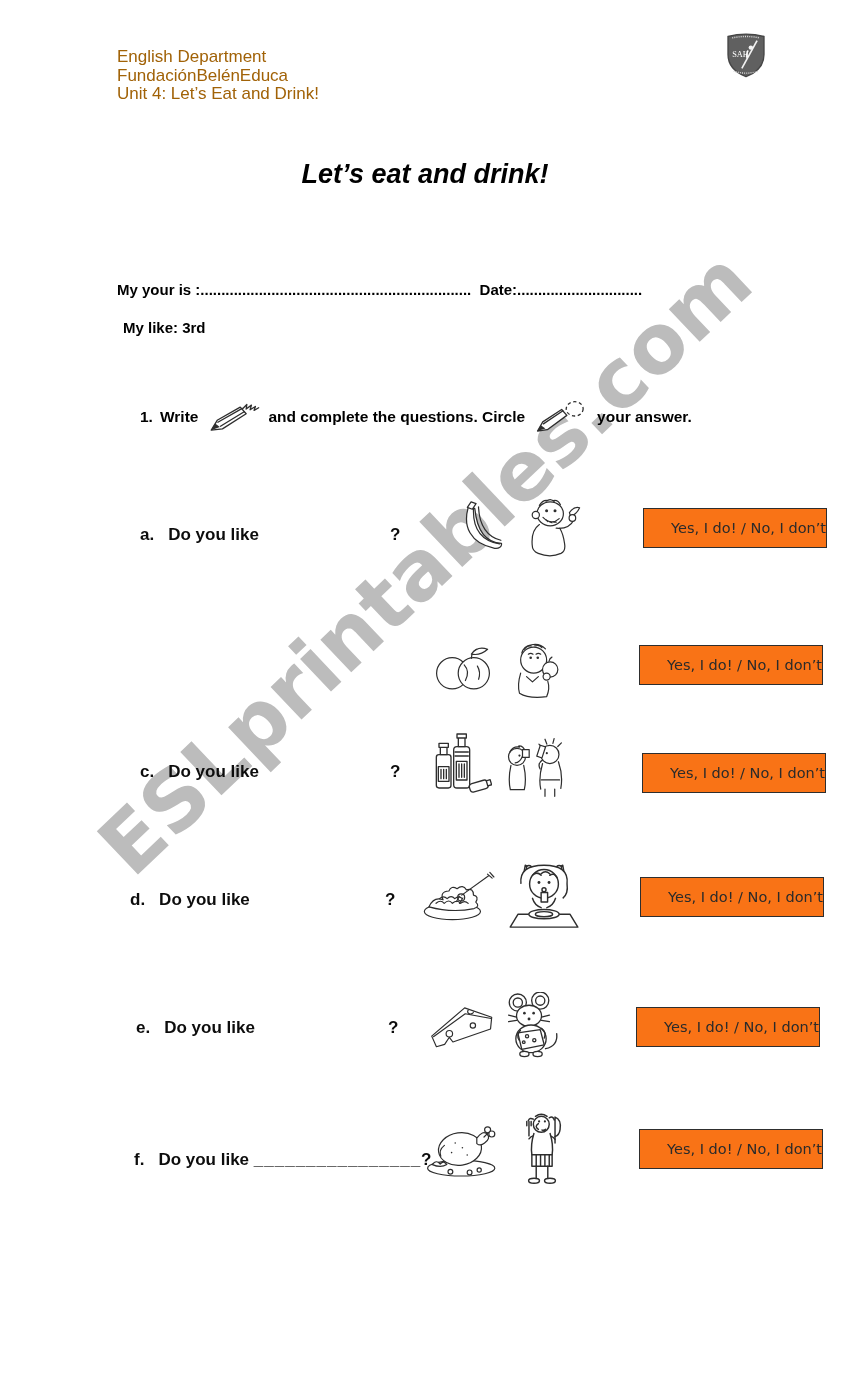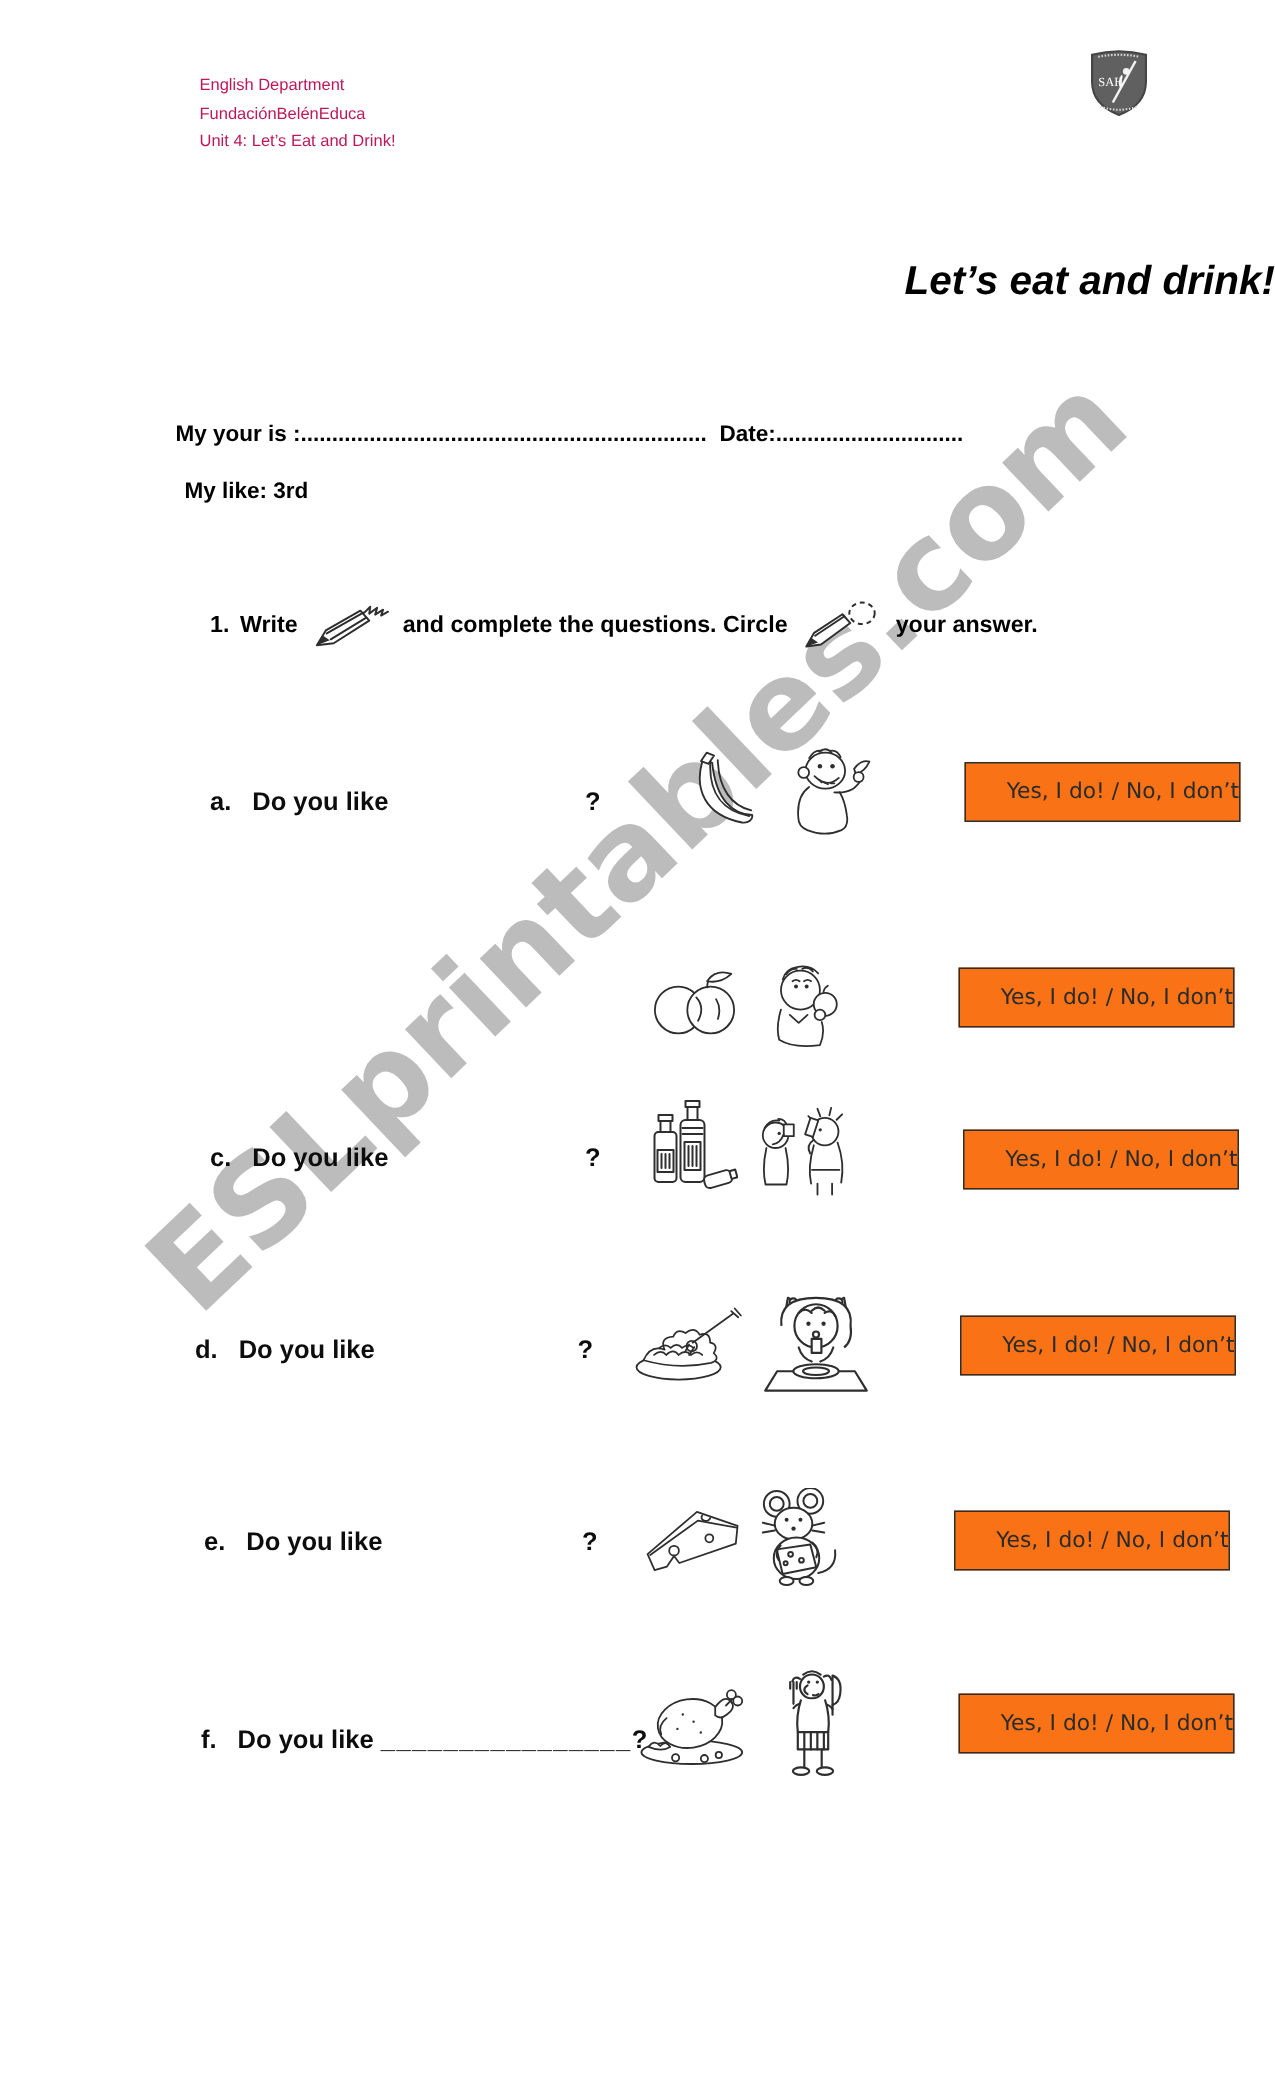--- a/index.html
+++ b/index.html
@@ -5,23 +5,23 @@
   html,body{margin:0;padding:0;background:#ffffff;}
   .page{position:relative;width:850px;height:1400px;background:#fff;overflow:hidden;
         font-family:"Liberation Sans",sans-serif;color:#111;}
   .abs{position:absolute;z-index:2;}
   
   .watermark{position:absolute;left:425px;top:563px;z-index:1;
     transform:translate(-50%,-50%) rotate(-43.5deg);
     font-family:"DejaVu Sans",sans-serif;font-weight:bold;font-size:82px;
     color:#bcbcbc;white-space:nowrap;letter-spacing:0;user-select:none;}
   
-  .header{left:117px;top:48px;font-size:11px;line-height:18.5px;color:#be185d;margin-left:16px;}
-  
-  .title{left:0;top:172px;width:850px;text-align:right;
+  .header{left:117px;top:48px;font-size:17px;line-height:18.5px;color:#a16207;}
+  
+  .title{left:0;top:159px;width:850px;text-align:center;
     font-size:27px;font-weight:bold;font-style:italic;color:#000;}
   
   .name-line{left:117px;top:281px;font-size:15px;font-weight:bold;white-space:nowrap;color:#000;}
   .class-line{left:123px;top:319px;font-size:15px;font-weight:bold;color:#000;}
   
   .instruction{left:140px;top:396px;height:42px;display:flex;align-items:center;
     font-size:15.5px;font-weight:bold;color:#000;}
   .instruction .gap{display:inline-block;width:7px;}
   .pencil{margin:0 8px;}
   

